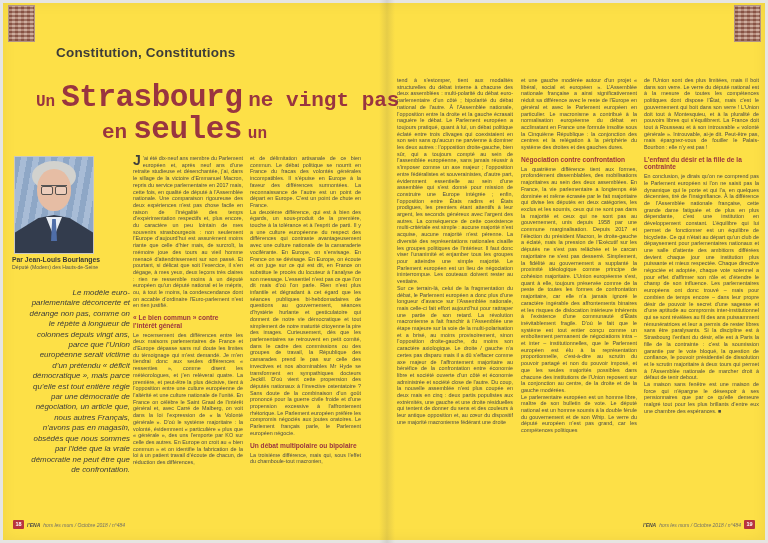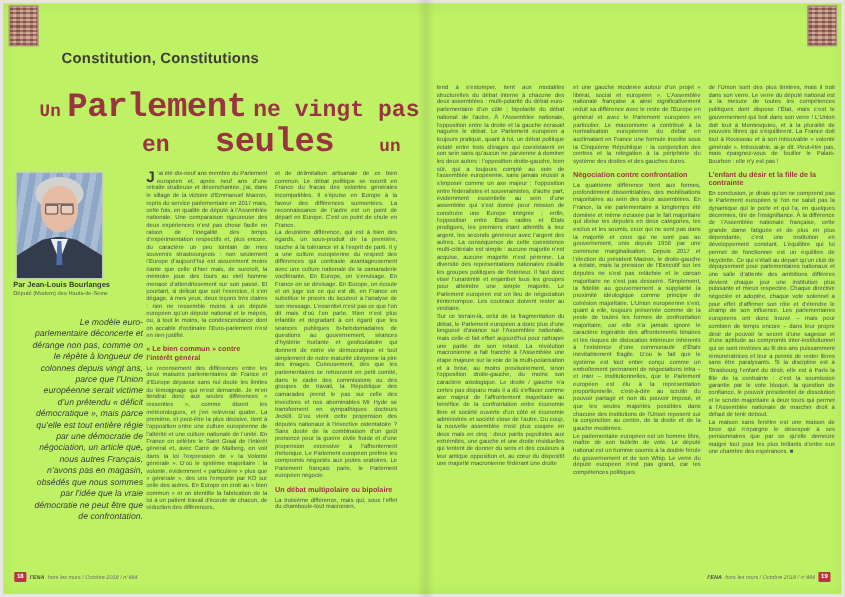--- a/index.html
+++ b/index.html
@@ -1,30 +1,30 @@
 <!DOCTYPE html>
 <html><head>
 <meta charset="utf-8">
 <style>
   html,body{margin:0;padding:0;}
   body{background:#dddcd8;font-family:"Liberation Sans",sans-serif;}
-  #spread{position:relative;width:768px;height:543px;background:#bef264;overflow:hidden;
+  #spread{position:relative;width:768px;height:543px;background:#fde047;overflow:hidden;
           box-shadow:inset 0 0 0 3px #e6e5e1, inset 0 0 18px rgba(0,0,0,.08);}
   .gutter{position:absolute;left:379px;top:0;width:16px;height:543px;
           background:linear-gradient(to right,rgba(0,0,0,0),rgba(90,85,80,.14),rgba(0,0,0,0));}
   .stamp{position:absolute;width:25px;height:35px;border:1px solid #b29486;
          background:
            repeating-linear-gradient(0deg,rgba(122,70,58,.55) 0 2px,rgba(210,180,165,.5) 2px 4px),
            repeating-linear-gradient(90deg,rgba(140,85,70,.6) 0 3px,rgba(225,205,192,.55) 3px 6px),#a87663;}
   .stamp.tl{left:8px;top:5px;}
   .stamp.tr{left:734px;top:5px;}
   .kicker{position:absolute;left:56px;top:45px;font-size:13.5px;font-weight:bold;color:#3d3c39;letter-spacing:.2px;}
   .titleline{position:absolute;display:flex;align-items:baseline;color:#993540;white-space:nowrap;font-family:Liberation Mono, monospace;}
   .titleline.l1{left:36px;top:80px;}
-  .titleline.l2{left:129px;top:112px;gap:35px;}
+  .titleline.l2{left:102px;top:112px;}
   .t-lg{font-size:31px;font-weight:bold;letter-spacing:-.5px;}
   .t-md{font-size:21px;font-weight:bold;}
   .t-sm{font-size:16px;font-weight:bold;}
   .titleline>span{margin-right:6px;}
   
   .photo{position:absolute;left:14px;top:156px;width:78px;height:96px;overflow:hidden;border:1px solid #c9c8c4;
          background:repeating-linear-gradient(100deg,#8ea7c6 0 6px,#a8bcd6 6px 12px);}
   .photo .hair{position:absolute;left:17px;top:4px;width:44px;height:30px;border-radius:50%;background:#d2d2ce;}
   .photo .face{position:absolute;left:22px;top:12px;width:34px;height:42px;border-radius:48%;background:#e6bda4;}
   .photo .glasses{position:absolute;left:26px;top:28px;width:26px;height:7px;border-top:1px solid #555;
@@ -63,21 +63,21 @@
 <div id="spread">
 
   <div class="stamp tl"></div>
   <div class="stamp tr"></div>
   <div class="gutter"></div>
 
   <div class="kicker">Constitution, Constitutions</div>
 
   <div class="titleline l1">
     <span class="t-sm">Un</span>
-    <span class="t-lg">Parlement</span>
+    <span class="t-lg">Strasbourg</span>
     <span class="t-md">ne vingt pas</span>
   </div>
   <div class="titleline l2">
     <span class="t-md">en</span>
     <span class="t-lg">seules</span>
     <span class="t-sm">un</span>
   </div>
 
   <div class="photo">
     <div class="hair"></div>

